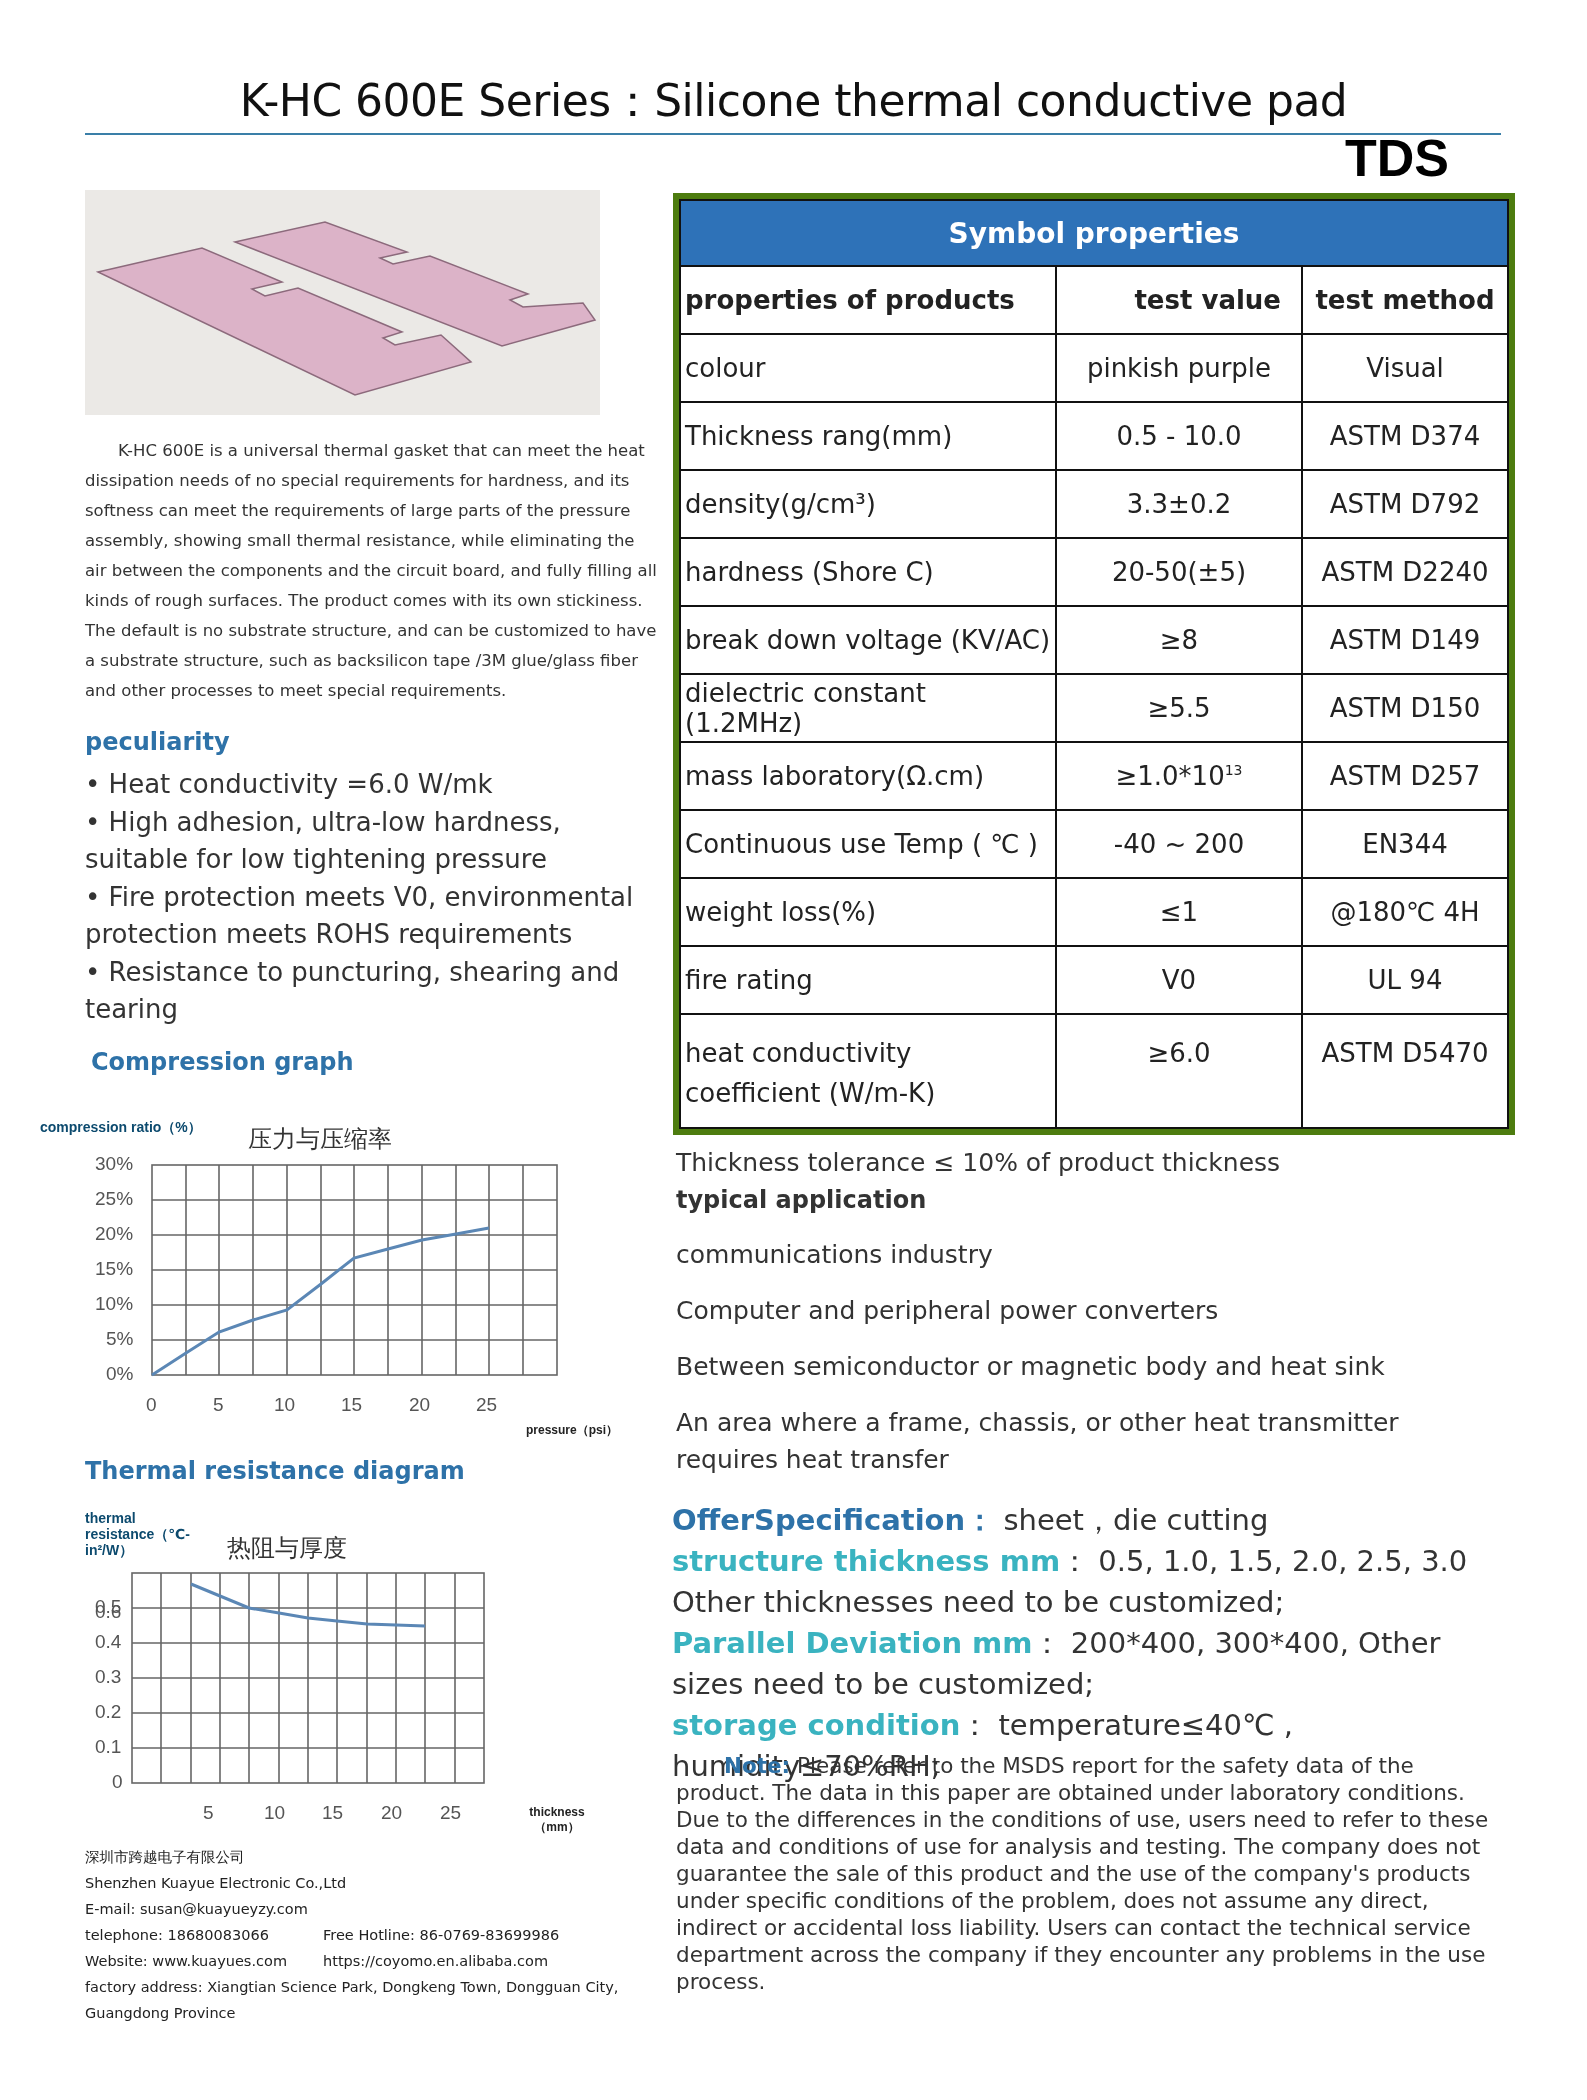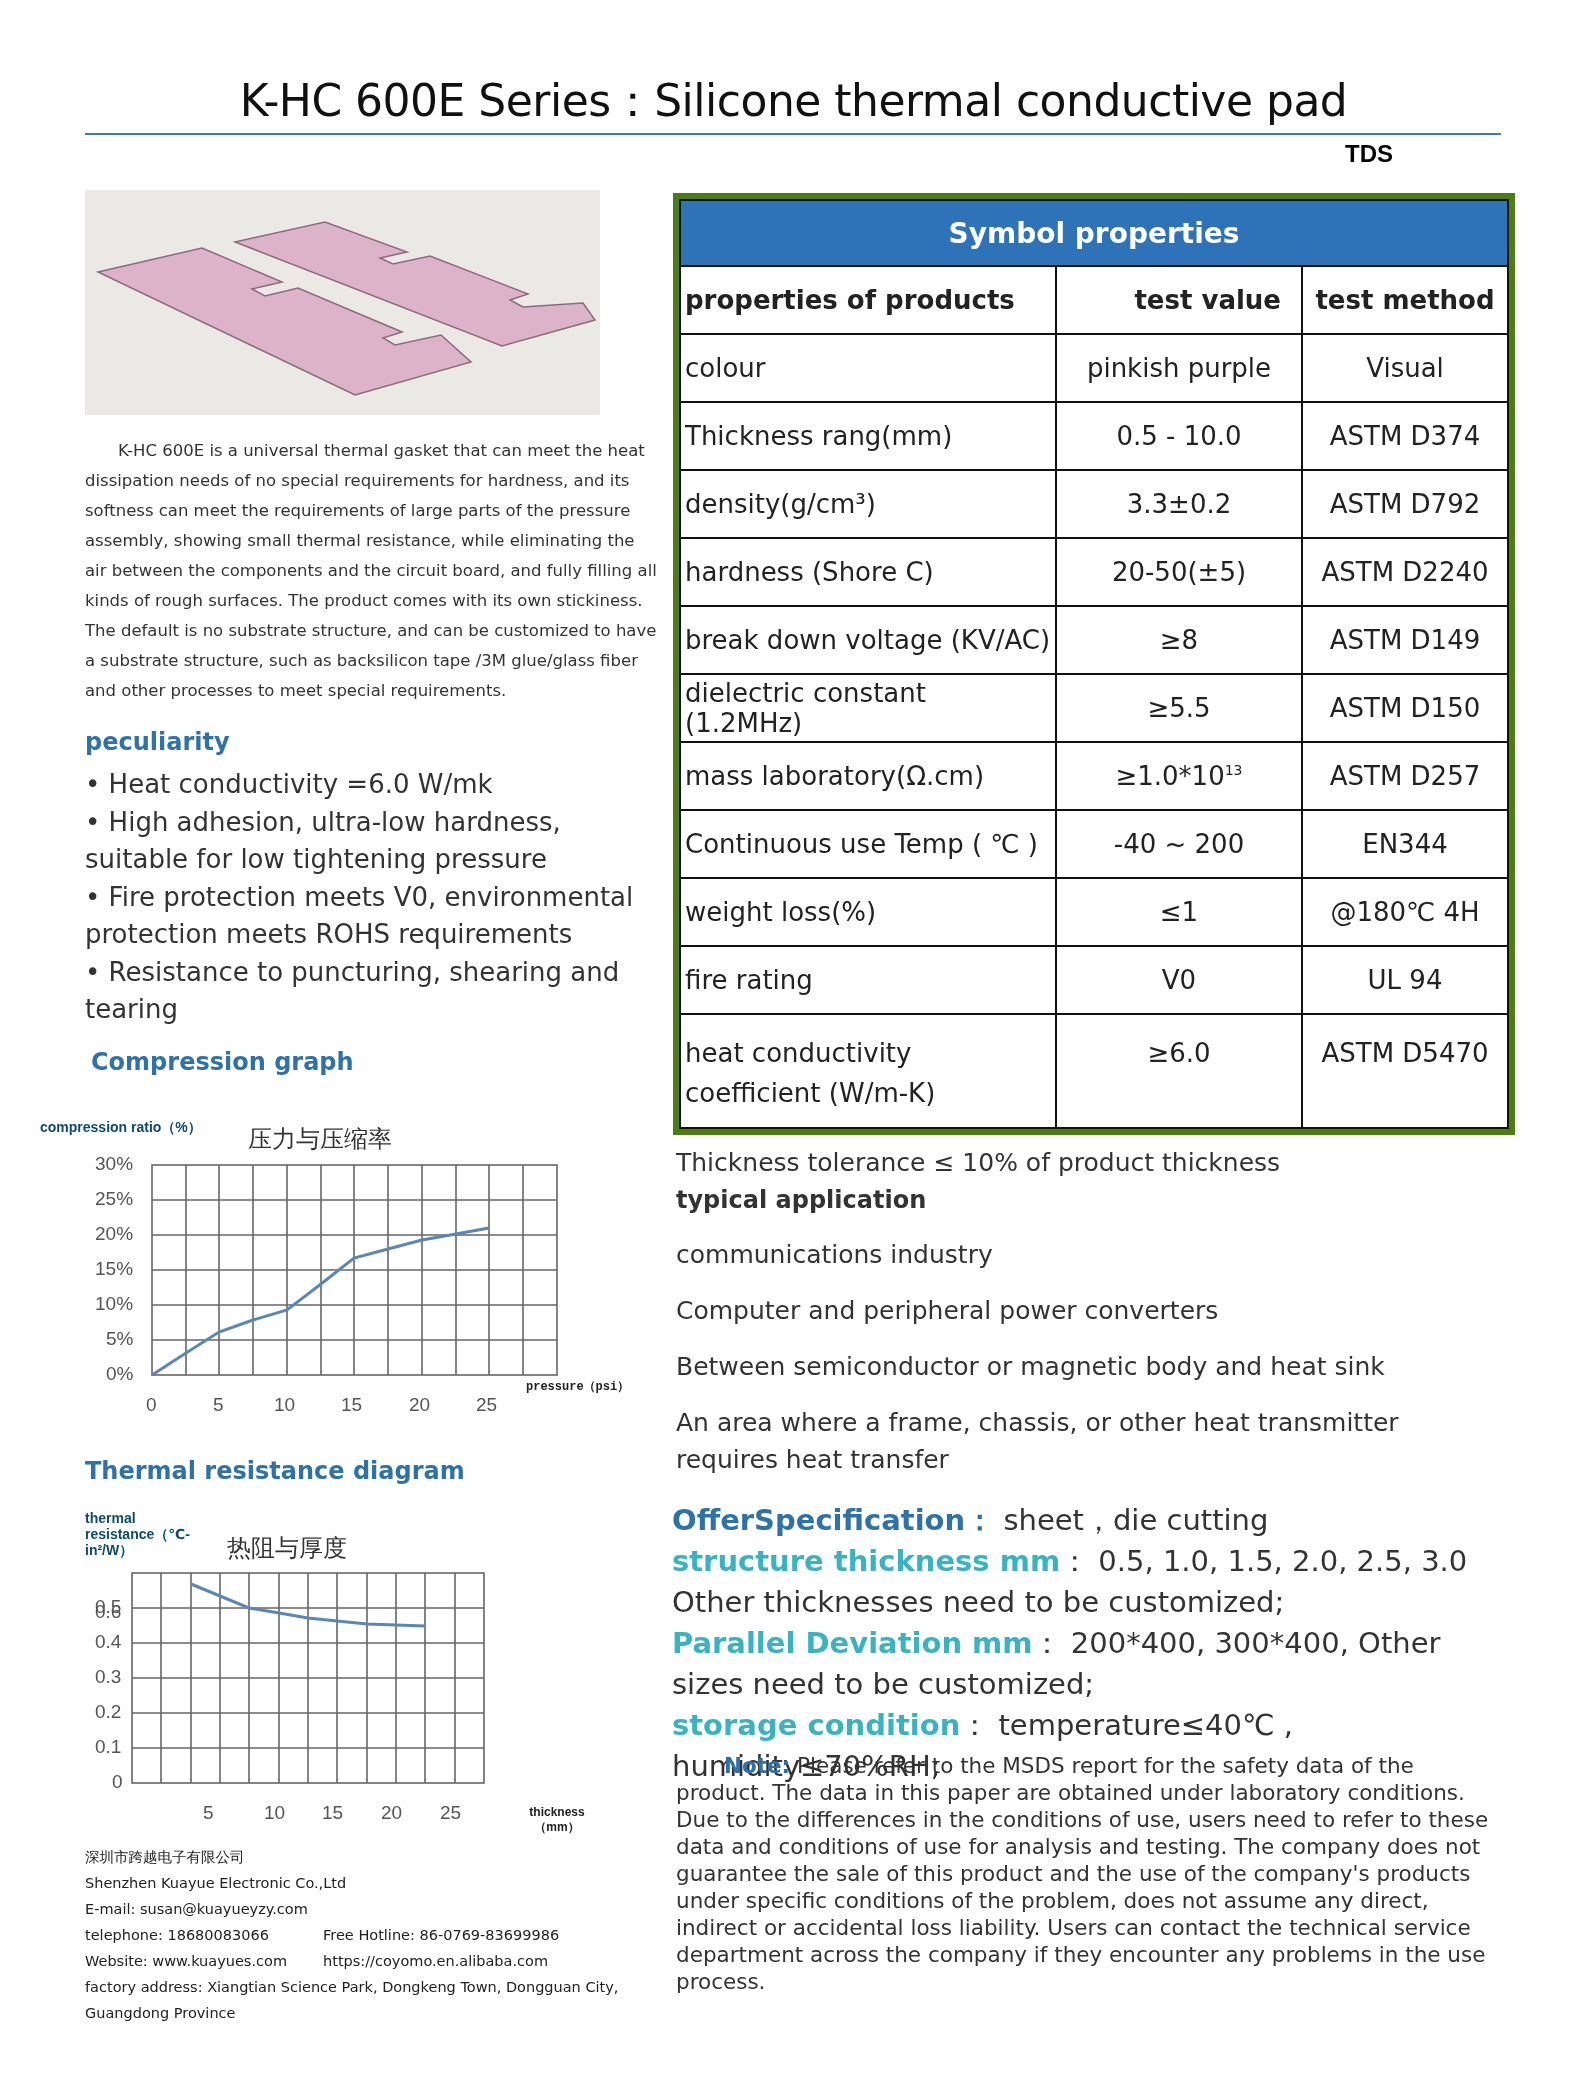--- a/index.html
+++ b/index.html
@@ -1,20 +1,20 @@
 <!DOCTYPE html>
 <html><head>
 <meta charset="utf-8">
 <style>
   html,body{margin:0;padding:0;background:#ffffff;}
   body{width:1587px;height:2100px;position:relative;overflow:hidden;font-family:"Liberation Sans","DejaVu Sans",sans-serif;color:#222;}
   .abs{position:absolute;}
   .title{left:0;width:1587px;top:72px;text-align:center;font-size:44px;color:#111;font-family:"DejaVu Sans",sans-serif;letter-spacing:-0.5px;}
   .title-rule{left:85px;top:133px;width:1416px;height:2px;background:#3a7fa8;}
-  .tds{left:1345px;top:140px;font-size:24px;font-weight:bold;color:#000;font-family:"Liberation Sans",sans-serif;}
+  .tds{left:1345px;top:128px;font-size:52px;font-weight:bold;color:#000;font-family:"Liberation Sans",sans-serif;}
   .photo{left:85px;top:190px;width:515px;height:225px;background:#ebe9e6;overflow:hidden;}
   .intro{left:85px;top:436px;width:575px;font-size:16.5px;line-height:30px;color:#333;text-indent:33px;font-family:"DejaVu Sans",sans-serif;}
   .h-blue{color:#2e72a8;font-weight:bold;font-family:"DejaVu Sans",sans-serif;}
   .peculiarity-h{left:85px;top:728px;font-size:24px;}
   .bullets{left:85px;top:766px;width:580px;font-size:26px;line-height:37.5px;color:#333;font-family:"DejaVu Sans",sans-serif;}
   .bullets div{margin:0;}
   .compress-h{left:91px;top:1048px;font-size:24px;}
   .thermal-h{left:85px;top:1457px;font-size:24px;}
   .chart-ylabel{font-size:14px;font-weight:bold;color:#0c4a6e;}
   .chart-cn{font-size:24px;color:#333;font-family:"DejaVu Serif",serif;}
@@ -98,21 +98,21 @@
 <div class="abs tick" style="left:95px;top:1258px;">15%</div>
 <div class="abs tick" style="left:95px;top:1293px;">10%</div>
 <div class="abs tick" style="left:106px;top:1328px;">5%</div>
 <div class="abs tick" style="left:106px;top:1363px;">0%</div>
 <div class="abs tick" style="left:146px;top:1394px;">0</div>
 <div class="abs tick" style="left:213px;top:1394px;">5</div>
 <div class="abs tick" style="left:274px;top:1394px;">10</div>
 <div class="abs tick" style="left:341px;top:1394px;">15</div>
 <div class="abs tick" style="left:409px;top:1394px;">20</div>
 <div class="abs tick" style="left:476px;top:1394px;">25</div>
-<div class="abs axisname" style="left:526px;top:1378px;font-family:Liberation Mono, monospace;">pressure（psi）</div>
+<div class="abs axisname" style="left:526px;top:1422px;">pressure（psi）</div>
 
 <div class="abs h-blue thermal-h">Thermal resistance diagram</div>
 <div class="abs chart-ylabel" style="left:85px;top:1510px;width:120px;line-height:16px;">thermal resistance（℃-in²/W）</div>
 <div class="abs chart-cn" style="left:227px;top:1532px;">热阻与厚度</div>
 <svg class="abs" style="left:0;top:1560px;" width="660" height="260">
   <g stroke="#666" stroke-width="1.6" fill="none">
     <rect x="132" y="13" width="352" height="210"></rect>
     <line x1="161" y1="13" x2="161" y2="223"></line>
       <line x1="191" y1="13" x2="191" y2="223"></line>
       <line x1="220" y1="13" x2="220" y2="223"></line>

